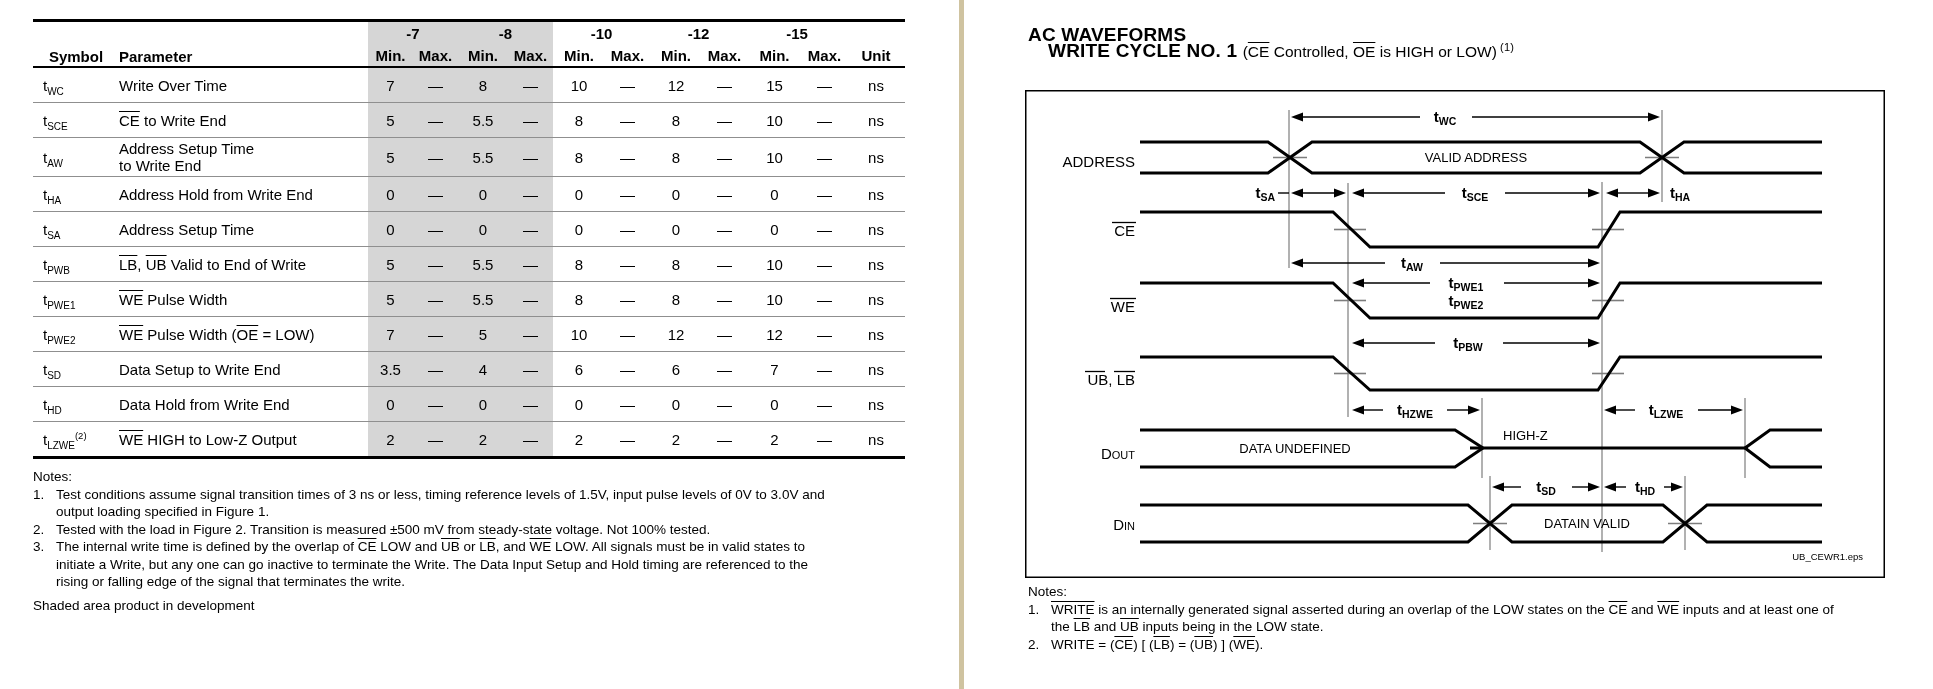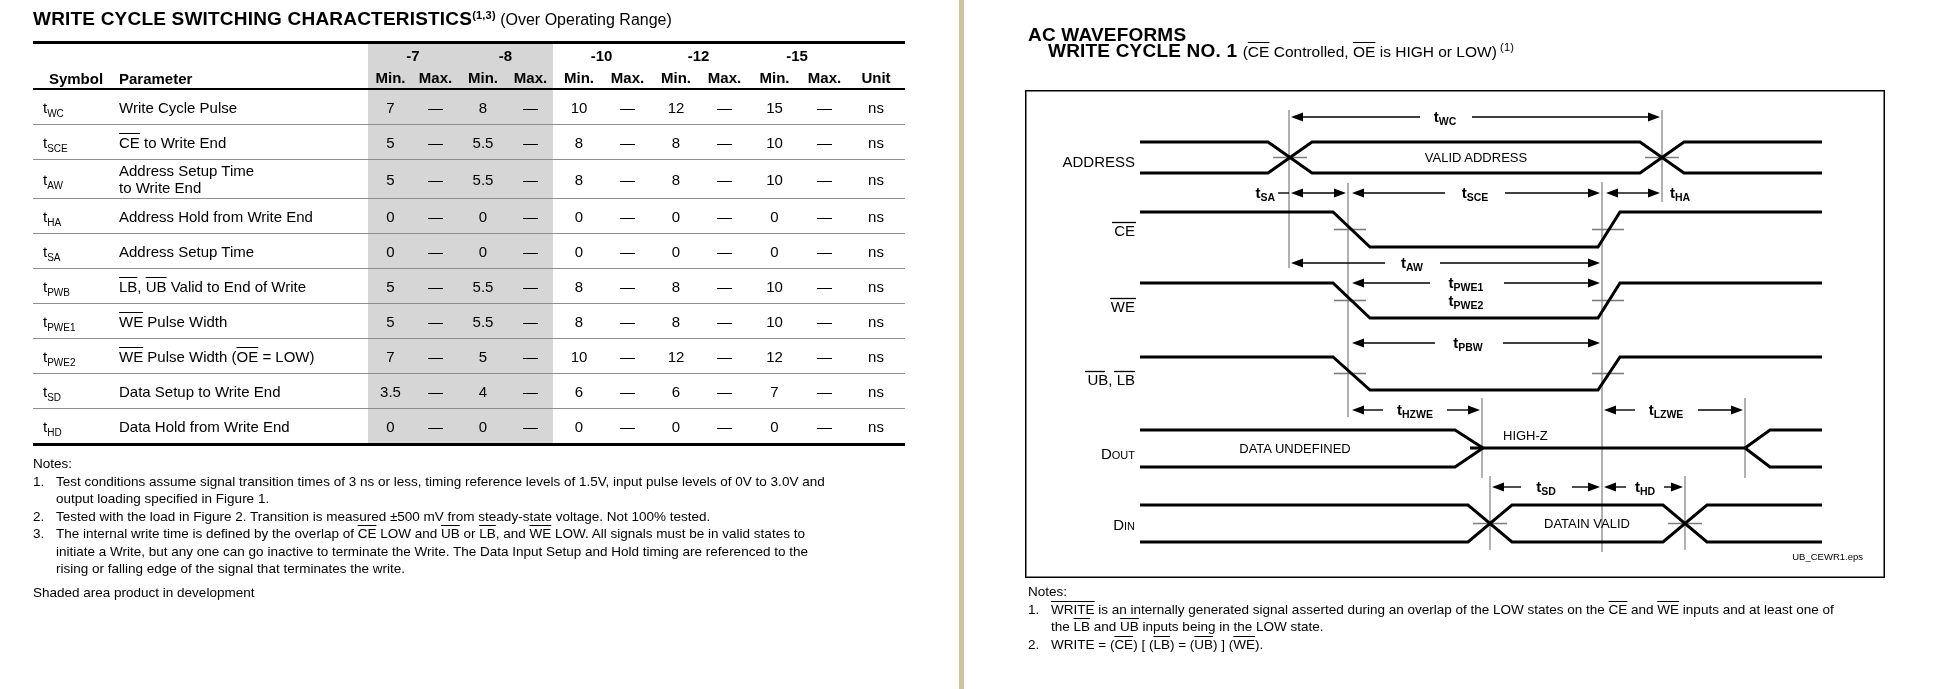--- a/index.html
+++ b/index.html
@@ -58,23 +58,20 @@
   .tlabel{font-size:15px;font-weight:bold;}
   .tsub{font-size:10.5px;font-weight:bold;}
   .file{font-size:9.5px;}
 </style>
 </head>
 <body>
 
 <div class="divider" style="left:959px;"></div>
 
 <div class="left-col">
-  <div class="doc-title">
-    <span>WRITE CYCLE SWITCHING CHARACTERISTICS</span><span class="t-sup">(1,3)</span><span class="t-normal"> (Over Operating Range)</span>
-  </div>
 
   <table class="wcsc">
     <colgroup>
       <col style="width:80px">
         <col style="width:255px">
       <col style="width:45px">
         <col style="width:45px">
       <col style="width:50px">
         <col style="width:45px">
       <col style="width:52px">
@@ -108,21 +105,21 @@
         <th class="mm">Min.</th>
         <th class="mm">Max.</th>
         <th class="mm">Min.</th>
         <th class="mm">Max.</th>
         <th class="mm">Unit</th>
       </tr>
     </thead>
     <tbody id="wcsc-rows">
         <tr>
           <td class="sym">t<sub>WC</sub></td>
-          <td class="par">Write Cycle Pulse</td>
+          <td class="par">Write Over Time</td>
           <td class="num sh">7</td>
           <td class="num sh">—</td>
           <td class="num sh">8</td>
           <td class="num sh">—</td>
           <td class="num">10</td>
           <td class="num">—</td>
           <td class="num">12</td>
           <td class="num">—</td>
           <td class="num">15</td>
           <td class="num">—</td>
@@ -253,20 +250,35 @@
           <td class="par">Data Hold from Write End</td>
           <td class="num sh">0</td>
           <td class="num sh">—</td>
           <td class="num sh">0</td>
           <td class="num sh">—</td>
           <td class="num">0</td>
           <td class="num">—</td>
           <td class="num">0</td>
           <td class="num">—</td>
           <td class="num">0</td>
+          <td class="num">—</td>
+          <td class="unit">ns</td>
+        </tr>
+        <tr>
+          <td class="sym">t<sub>LZWE</sub><sup>(2)</sup></td>
+          <td class="par"><span class="ov">WE</span> HIGH to Low-Z Output</td>
+          <td class="num sh">2</td>
+          <td class="num sh">—</td>
+          <td class="num sh">2</td>
+          <td class="num sh">—</td>
+          <td class="num">2</td>
+          <td class="num">—</td>
+          <td class="num">2</td>
+          <td class="num">—</td>
+          <td class="num">2</td>
           <td class="num">—</td>
           <td class="unit">ns</td>
         </tr>
       </tbody>
   </table>
 
   <div class="notes">
     <div class="notes-heading">Notes:</div>
     <div class="note-item">
       <span class="note-num">1.</span>

